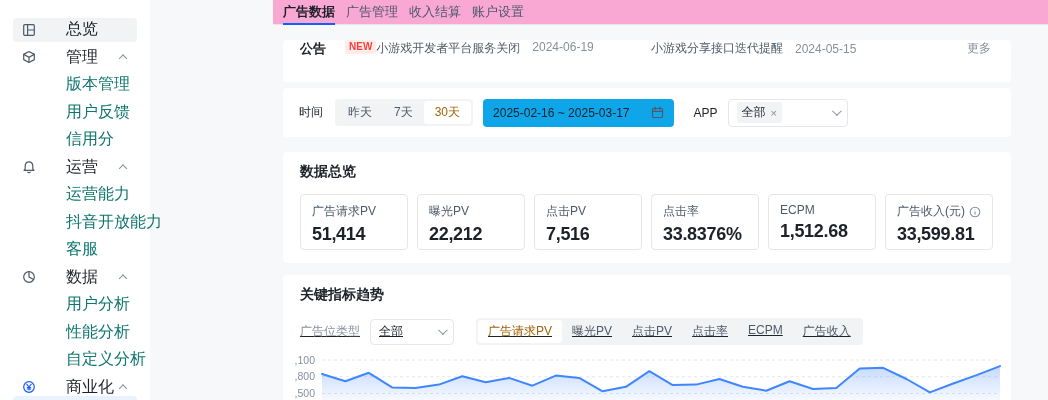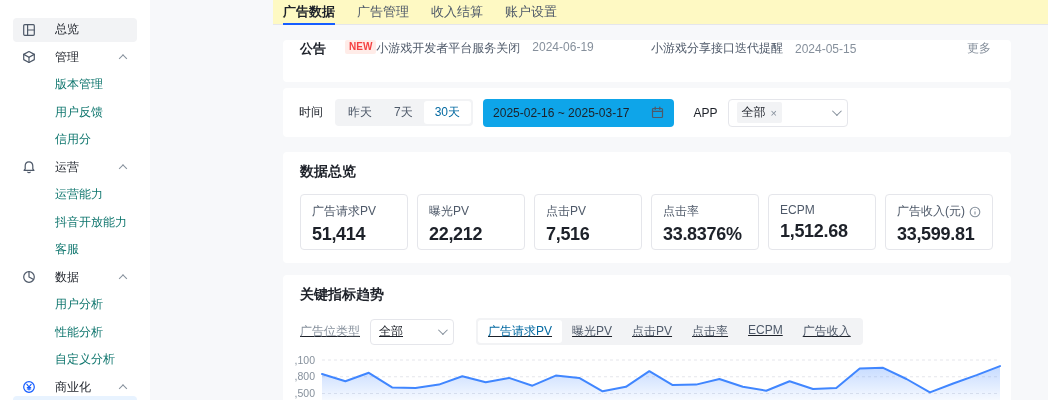--- a/index.html
+++ b/index.html
@@ -5,28 +5,28 @@
   html,body{margin:0;padding:0;width:1048px;height:400px;overflow:hidden;
     background:#f7f8fa;font-family:"Liberation Sans","DejaVu Sans",sans-serif;
     -webkit-font-smoothing:antialiased;color:#1d2129;}
   *{box-sizing:border-box;}
 
   
   .sidebar{position:absolute;left:0;top:0;bottom:0;width:150px;background:#fff;padding-top:16px;}
   .side-row{position:relative;height:27.5px;display:flex;align-items:center;}
   .side-row .hl{position:absolute;left:13px;width:124px;top:2px;bottom:2px;background:#f2f3f5;border-radius:4px;}
   .side-row .ic{position:absolute;left:22px;width:14px;height:14px;display:flex;}
-  .side-row .lbl{position:absolute;left:55px;font-size:12px;color:#1d2129;white-space:nowrap;}
+  .side-row .lbl{position:absolute;left:66px;font-size:16px;color:#1d2129;white-space:nowrap;}
   .side-row.sub .lbl{color:#0f766e;}
   .side-row .chev{position:absolute;right:24px;top:50%;width:6px;height:6px;border-left:1.4px solid #86909c;border-top:1.4px solid #86909c;transform:translateY(-25%) rotate(45deg);}
   .side-sliver{position:absolute;left:13px;width:124px;top:396px;height:12px;background:#e8f3ff;border-radius:4px 4px 0 0;}
 
   
-  .tabbar{position:absolute;left:273px;right:0;top:0;height:25px;background:#fef9c3;
-    border-bottom:1px solid #e5e6eb;display:flex;align-items:stretch;padding-left:10px;gap:22px;}
+  .tabbar{position:absolute;left:273px;right:0;top:0;height:25px;background:#f9a8d4;
+    border-bottom:1px solid #e5e6eb;display:flex;align-items:stretch;padding-left:10px;gap:11px;}
   .tab{font-size:13px;color:#4e5969;display:flex;align-items:center;position:relative;cursor:pointer;white-space:nowrap;}
   .tab.active{color:#1d2129;font-weight:bold;}
   .tab.active::after{content:"";position:absolute;left:0;right:0;bottom:-1px;height:2px;background:#165dff;}
 
   
   .card{position:absolute;left:283px;width:728px;background:#fff;border-radius:4px;}
   #card-announce{top:40px;height:42px;}
   #card-filter{top:88px;height:49px;}
   #card-overview{top:152px;height:111px;}
   #card-chart{top:275px;height:160px;}
@@ -38,21 +38,21 @@
   .ann-title{color:#4e5969;margin-right:12px;white-space:nowrap;}
   .ann-date{color:#86909c;}
   .ann-group2{position:absolute;left:368px;display:flex;align-items:center;}
   .ann-more{position:absolute;right:20px;color:#86909c;cursor:pointer;}
 
   
   .filter-wrap{display:flex;align-items:center;height:100%;padding:0 16px;font-size:12px;gap:10px;}
   .f-label{color:#1d2129;margin-right:2px;}
   .seg{background:#f2f3f5;border-radius:4px;padding:2px;display:flex;}
   .seg-item{padding:3px 11px;color:#4e5969;border-radius:3px;cursor:pointer;white-space:nowrap;}
-  .seg-item.active{background:#fff;color:#0369a1;}
+  .seg-item.active{background:#fff;color:#a16207;}
   .date-box{background:#0ea5e9;border-radius:4px;height:28px;display:flex;align-items:center;gap:21px;padding:0 10px;color:#1d2129;cursor:pointer;}
   .app-label{margin-left:10px;color:#1d2129;}
   .select-box{background:#fff;border:1px solid #e5e6eb;border-radius:4px;height:28px;width:120px;display:flex;align-items:center;padding:0 8px;cursor:pointer;}
   .tag{background:#f2f3f5;border-radius:2px;padding:2px 5px;display:flex;align-items:center;gap:5px;color:#1d2129;}
   .tag-x{color:#86909c;font-size:11px;line-height:10px;cursor:pointer;}
   .chev-down{width:7px;height:7px;border-right:1.4px solid #86909c;border-bottom:1.4px solid #86909c;transform:rotate(45deg) translateY(-2px);margin-left:auto;}
 
   
   .sec-pad{padding:11px 17px;}
   .sec-title{font-size:14px;font-weight:bold;color:#1d2129;}

